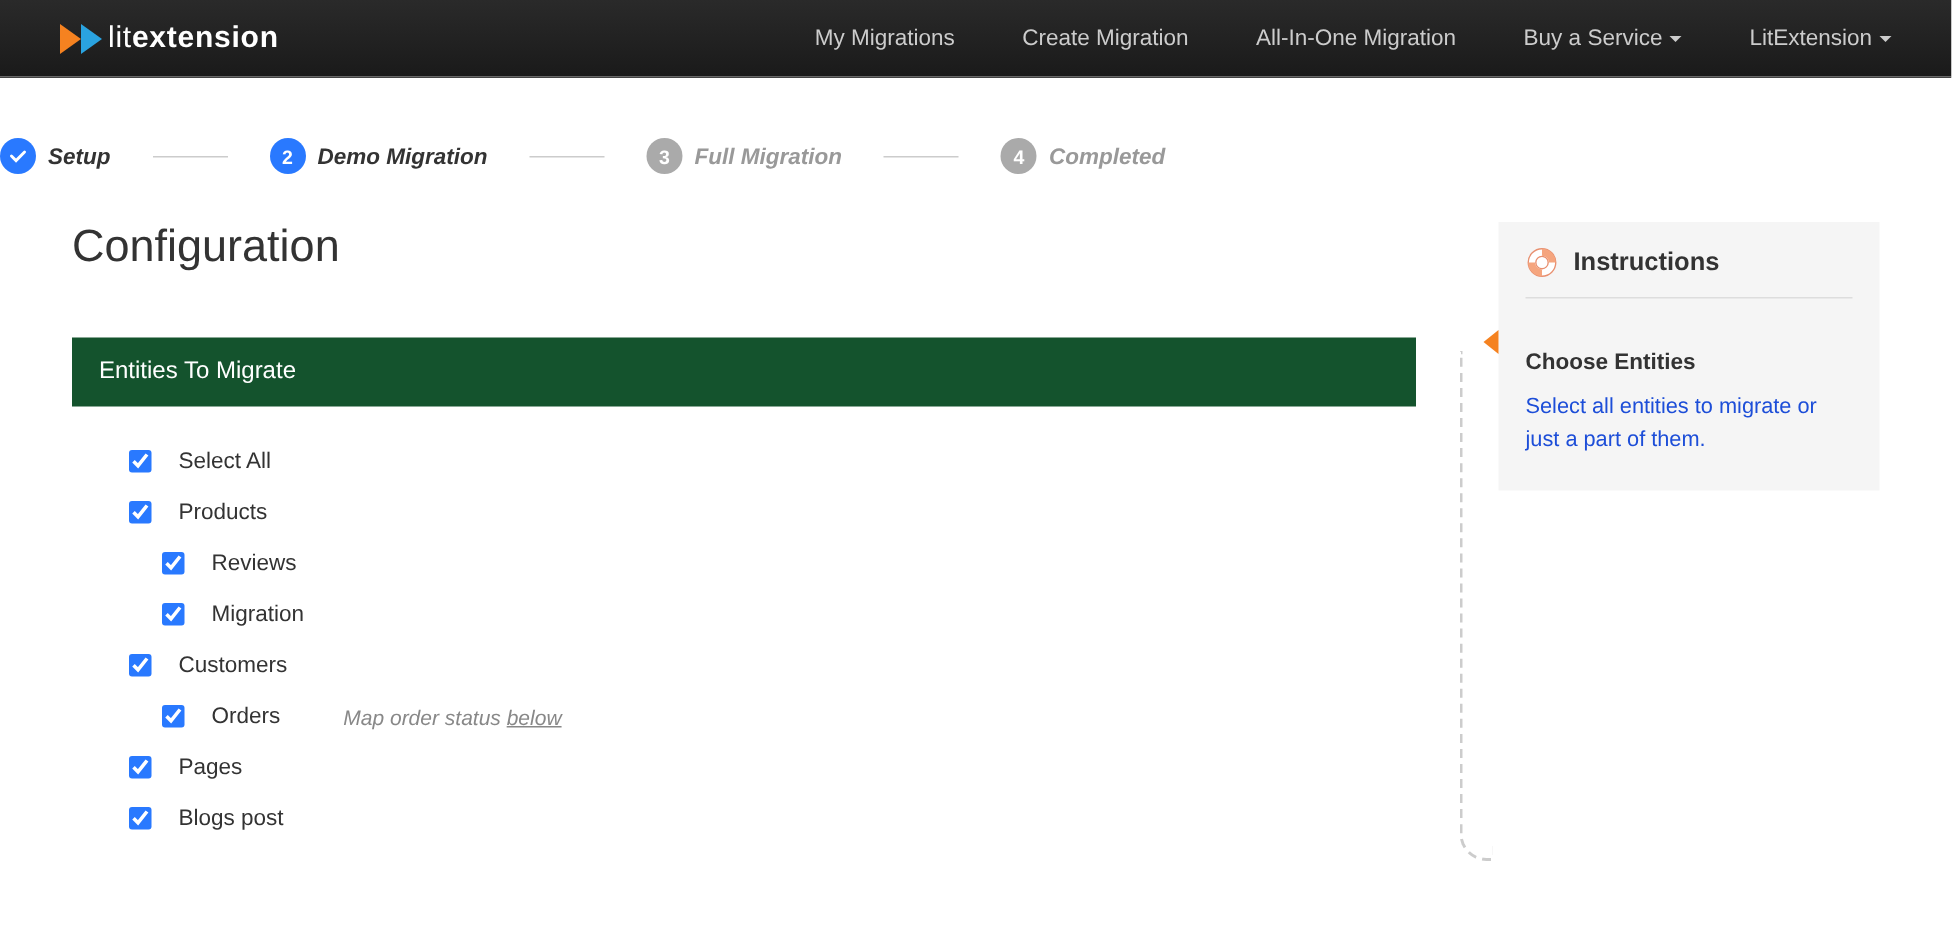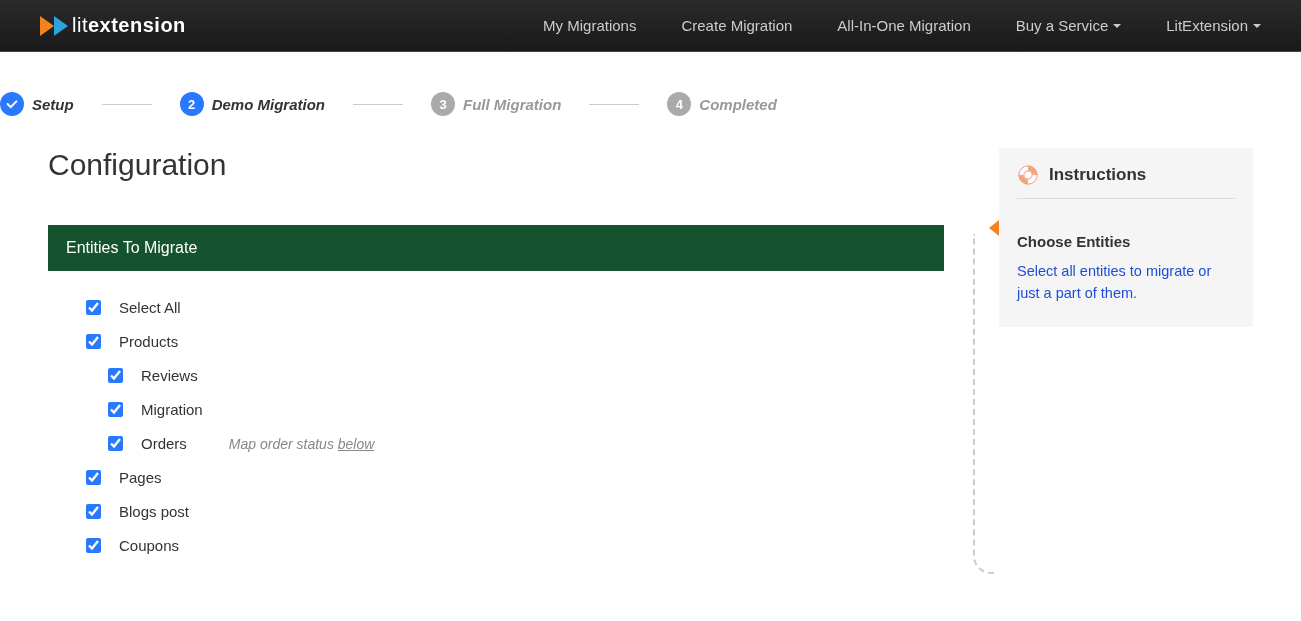--- a/index.html
+++ b/index.html
@@ -124,38 +124,38 @@
         <span class="entity-label">Products</span>
       </div>
       <div class="entity-row sub">
         <input type="checkbox" class="entity-check" checked="" style="">
         <span class="entity-label">Reviews</span>
       </div>
       <div class="entity-row sub">
         <input type="checkbox" class="entity-check" checked="" style="">
         <span class="entity-label">Migration</span>
       </div>
+      <div class="entity-row">
+        <input type="checkbox" class="entity-check" checked="" style="">
+        <span class="entity-label">Customers</span>
+      </div>
       <div class="entity-row sub">
         <input type="checkbox" class="entity-check" checked="" style="">
         <span class="entity-label">Orders</span>
         <span class="order-hint">
           <span>Map order status </span><a href="#">below</a>
         </span>
       </div>
       <div class="entity-row">
         <input type="checkbox" class="entity-check" checked="" style="">
         <span class="entity-label">Pages</span>
       </div>
       <div class="entity-row">
         <input type="checkbox" class="entity-check" checked="" style="">
         <span class="entity-label">Blogs post</span>
-      </div>
-      <div class="entity-row">
-        <input type="checkbox" class="entity-check" checked="" style="">
-        <span class="entity-label">Coupons</span>
       </div>
     </div>
   </div>
 
   <div class="instructions">
     <div class="arrow-left"></div>
     <div class="dashed-connector"></div>
     <div class="instr-header">
       <span class="lifebuoy">
         <svg viewBox="0 0 24 24">

